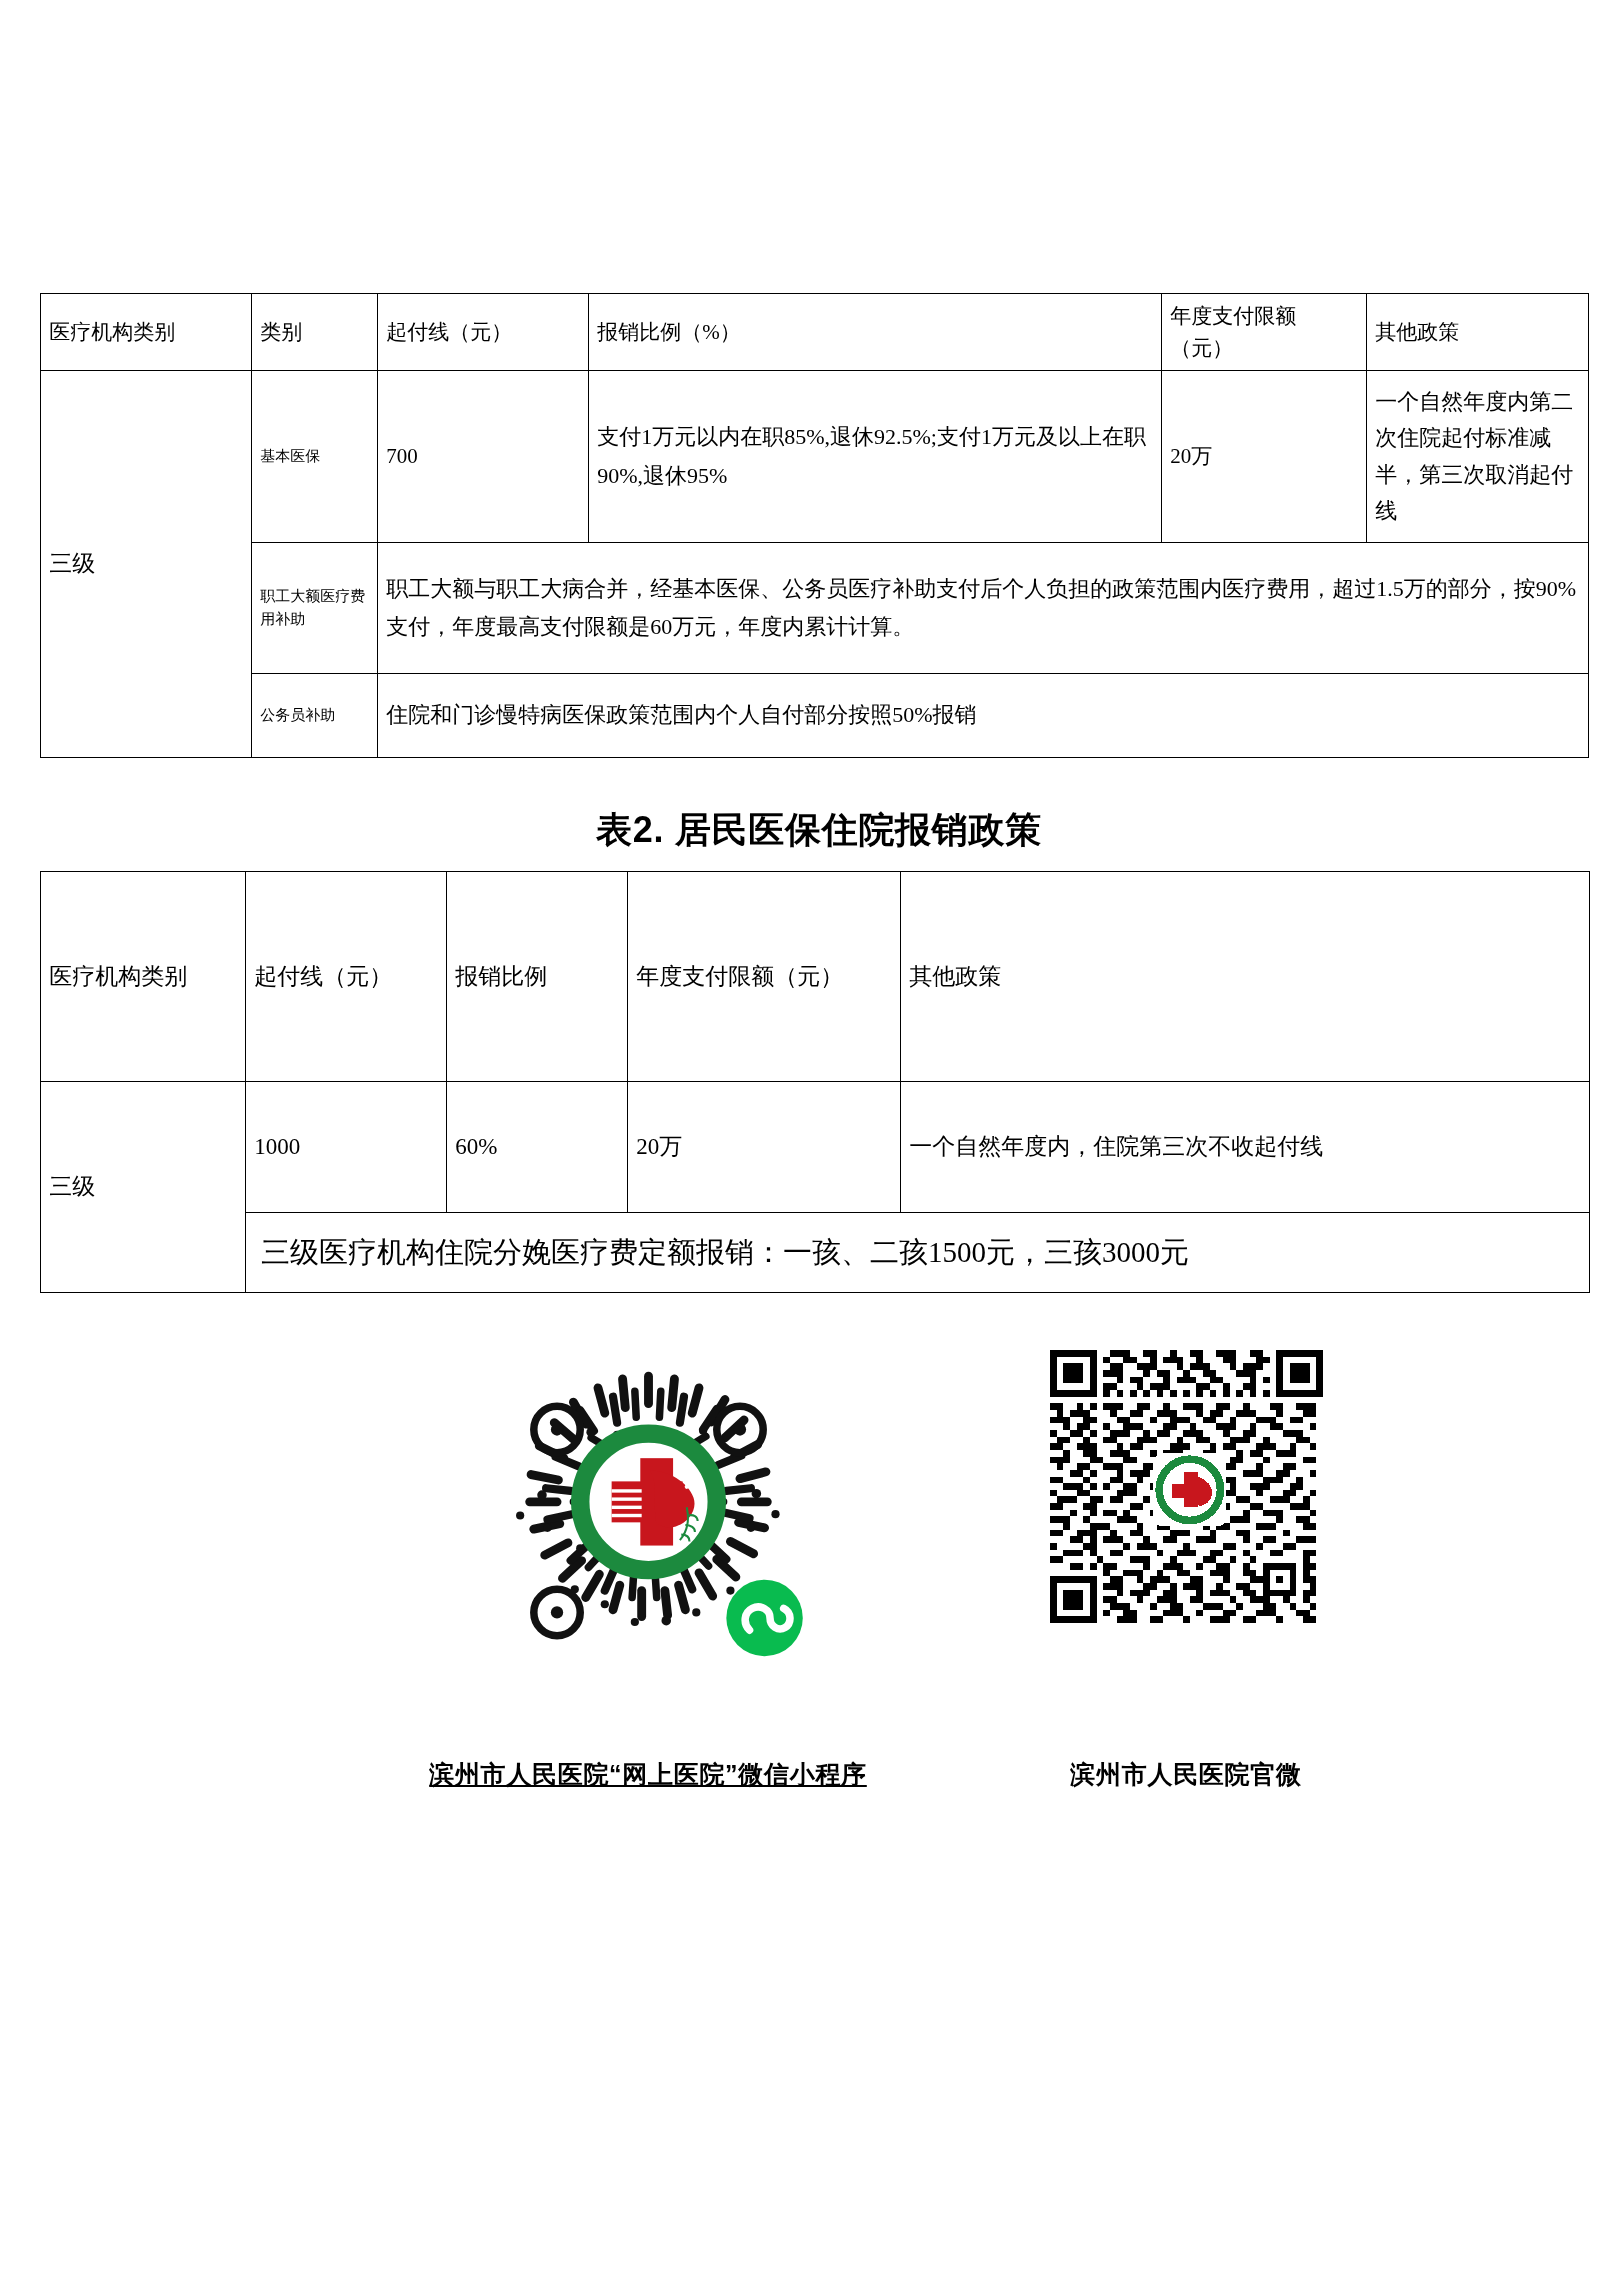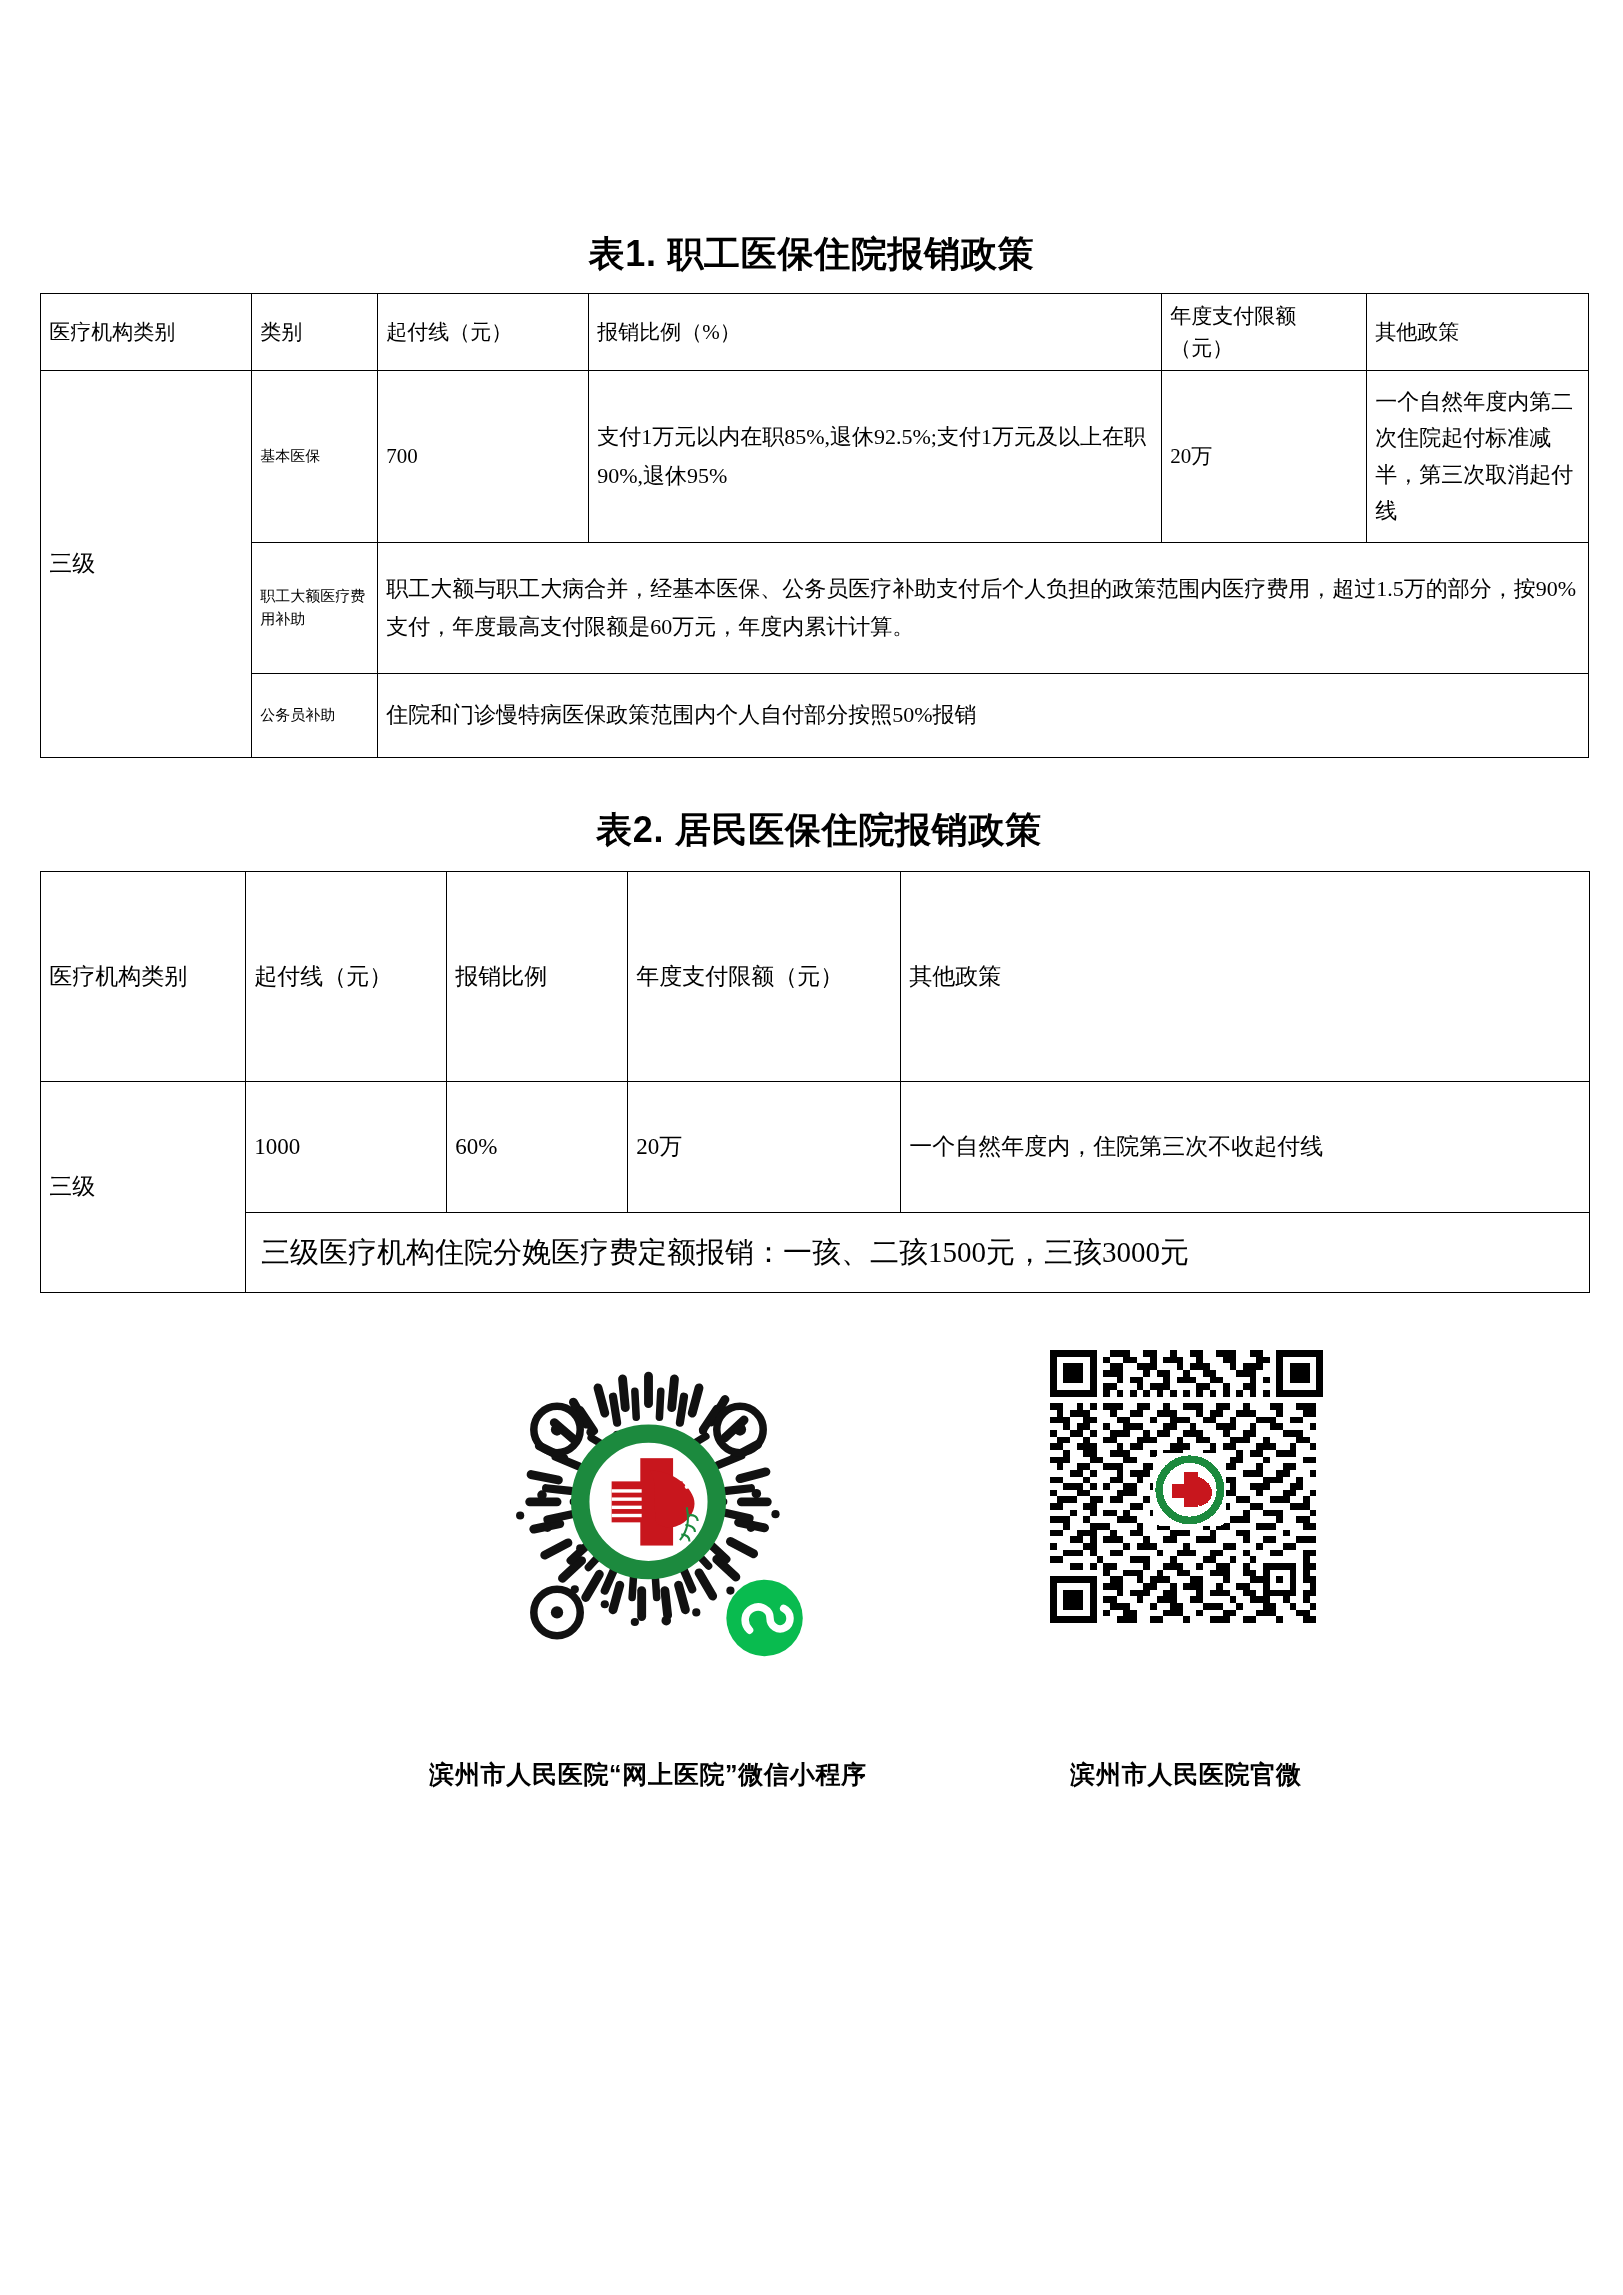--- a/index.html
+++ b/index.html
@@ -107,21 +107,21 @@
   #qr-block-mini { left: 423px; top: 0; width: 450px; }
   #qr-block-official { left: 1002px; top: 27px; width: 368px; }
 
   .qr-caption {
     font-family: "Liberation Sans", "DejaVu Sans", sans-serif;
     font-weight: bold;
     font-size: 25px;
     letter-spacing: 0.7px;
     white-space: nowrap;
   }
-  #caption-mini { position: absolute; top: 435px; left: 0; width: 450px; }
+  #caption-mini { position: absolute; top: 435px; left: 0; width: 450px; text-decoration: underline; }
   #caption-official { position: absolute; top: 408px; left: 0; width: 368px; }
 
   
   .circular-code {
     position: relative;
     width: 355px;
     height: 355px;
     margin: 0 auto;
   }
   .circular-code svg { display: block; }
@@ -133,21 +133,20 @@
     height: 273px;
     margin: 0 auto;
   }
   .square-code svg { display: block; }
 </style>
 </head>
 <body>
 
 <div class="page">
 
-  <div class="table-title" id="title-1">表1. 职工医保住院报销政策</div>
 
   <table class="doc-table" id="table-1">
     <colgroup>
       <col class="c0">
         <col class="c1">
         <col class="c2">
         <col class="c3">
         <col class="c4">
         <col class="c5">
     </colgroup>

